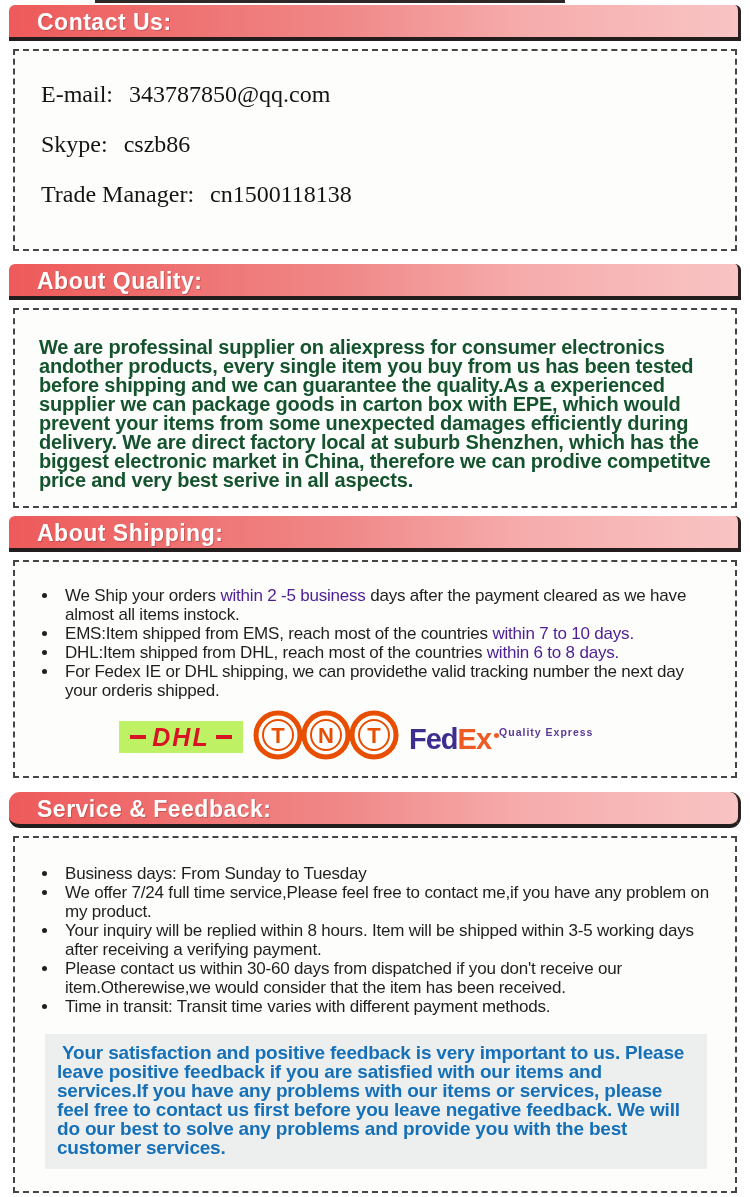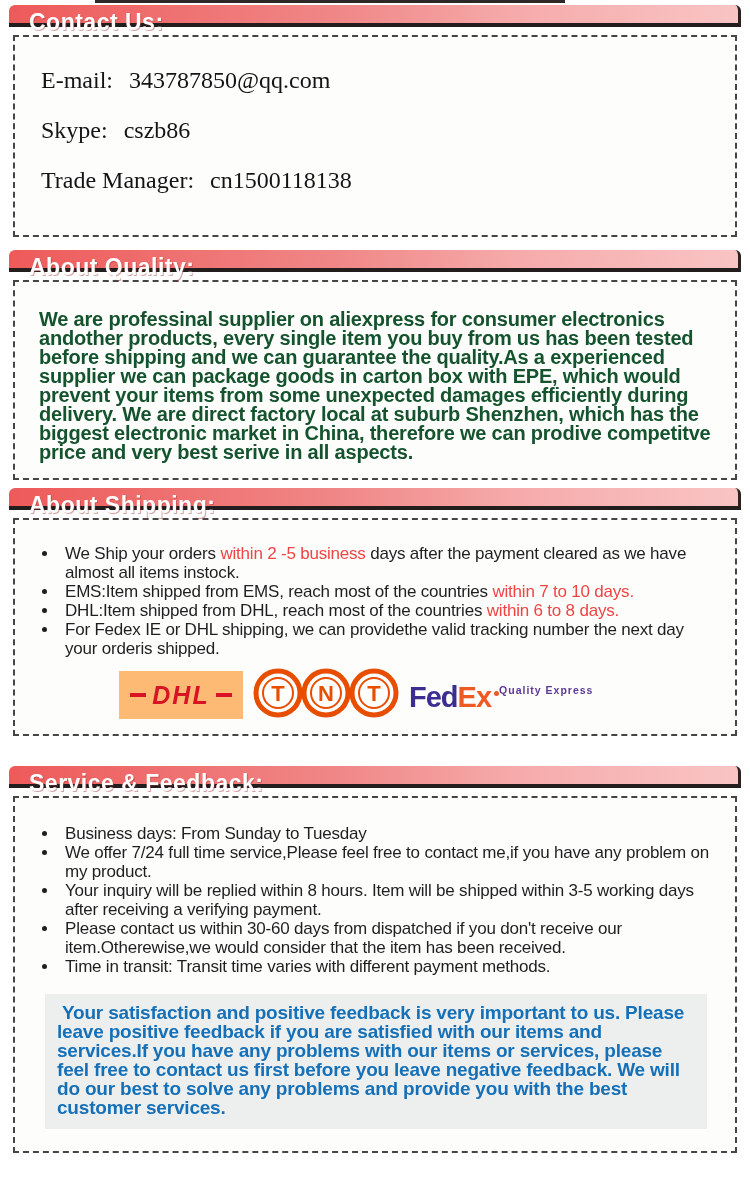--- a/index.html
+++ b/index.html
@@ -5,31 +5,31 @@
   * { margin:0; padding:0; box-sizing:border-box; }
   html,body { background:#ffffff; }
   body {
     width:750px; height:1197px; margin:0 auto; position:relative;
     font-family:"Liberation Sans", sans-serif; overflow:hidden;
   }
   .top-strip { position:absolute; top:0; left:95px; width:470px; height:3px; background:#2e2828; }
 
   
   .bar {
-    margin:0 9px; height:22px; line-height:34px;
+    margin:0 9px; height:36px; line-height:34px;
     background:linear-gradient(to right,#ee5a5a 0%, #f08787 45%, #f6abab 70%, #f9c4c4 100%);
     border-bottom:4px solid #241d1d; border-right:3px solid #2a2222;
     border-radius:6px 6px 0 0;
     color:#ffffff; font-size:23px; font-weight:bold; letter-spacing:.5px;
-    padding-left:20px; text-shadow:1px 1px 0 rgba(160,50,50,.45);
+    padding-left:28px; text-shadow:1px 1px 0 rgba(160,50,50,.45);
   }
   .bar-contact { margin-top:5px; }
   .bar-quality { margin-top:13px; }
   .bar-shipping { margin-top:8px; }
-  .bar-service { margin-top:30px; }
+  .bar-service { margin-top:14px;border-radius:11px; }
 
   
   .dbox {
     margin:8px 13px 0 13px; border:2px dashed #454545; background:#fdfdfc;
   }
 
   
   .contact-box { padding:30px 20px 18px 26px; }
   .contact-line { font-family:"Liberation Serif", serif; font-size:24px; color:#141414; margin-bottom:23px; }
   .contact-line .val { margin-left:16px; }
@@ -37,26 +37,26 @@
   
   .quality-box { padding:28px 22px 16px 24px; }
   .quality-text { font-size:20px; font-weight:bold; color:#14532d; line-height:19px; letter-spacing:-.2px; }
 
   
   .shipping-box { padding:24px 16px 12px 18px; }
   ul.blist { list-style:disc; padding-left:26px; }
   ul.blist li {
     font-size:17px; color:#1f1f1f; line-height:19px; letter-spacing:-.2px; padding-left:6px;
   }
-  .red { color:#ef4444; }
+  .red { color:#4c1d95; }
 
   .logos-row { display:flex; align-items:center; margin:10px 0 0 86px; gap:9px; height:54px; }
   .logo-ems svg { display:block; }
   .logo-dhl {
-    width:124px; height:48px; background:#fdba74; display:flex; align-items:center; justify-content:center; gap:6px;
+    width:124px; height:32px; background:#bef264; display:flex; align-items:center; justify-content:center; gap:6px;
   }
   .logo-dhl .dash { width:16px; height:4px; background:#d81324; }
   .logo-dhl .dhl-word { color:#d81324; font-size:25px; font-weight:bold; font-style:italic; letter-spacing:2px; }
   .logo-fedex { display:flex; align-items:flex-start; line-height:1; padding-top:4px; }
   .fedex-word { font-size:29px; font-weight:bold; letter-spacing:-1px; }
   .fedex-fed { color:#3d2d91; }
   .fedex-ex { color:#ee5a24; }
   .fedex-dot { display:inline-block; width:5px; height:5px; border-radius:50%; background:#ee5a24; margin-left:3px; vertical-align:super; }
   .fedex-sub { font-size:10.5px; font-weight:bold; color:#5b3896; letter-spacing:1px; margin-top:2px; }
 

